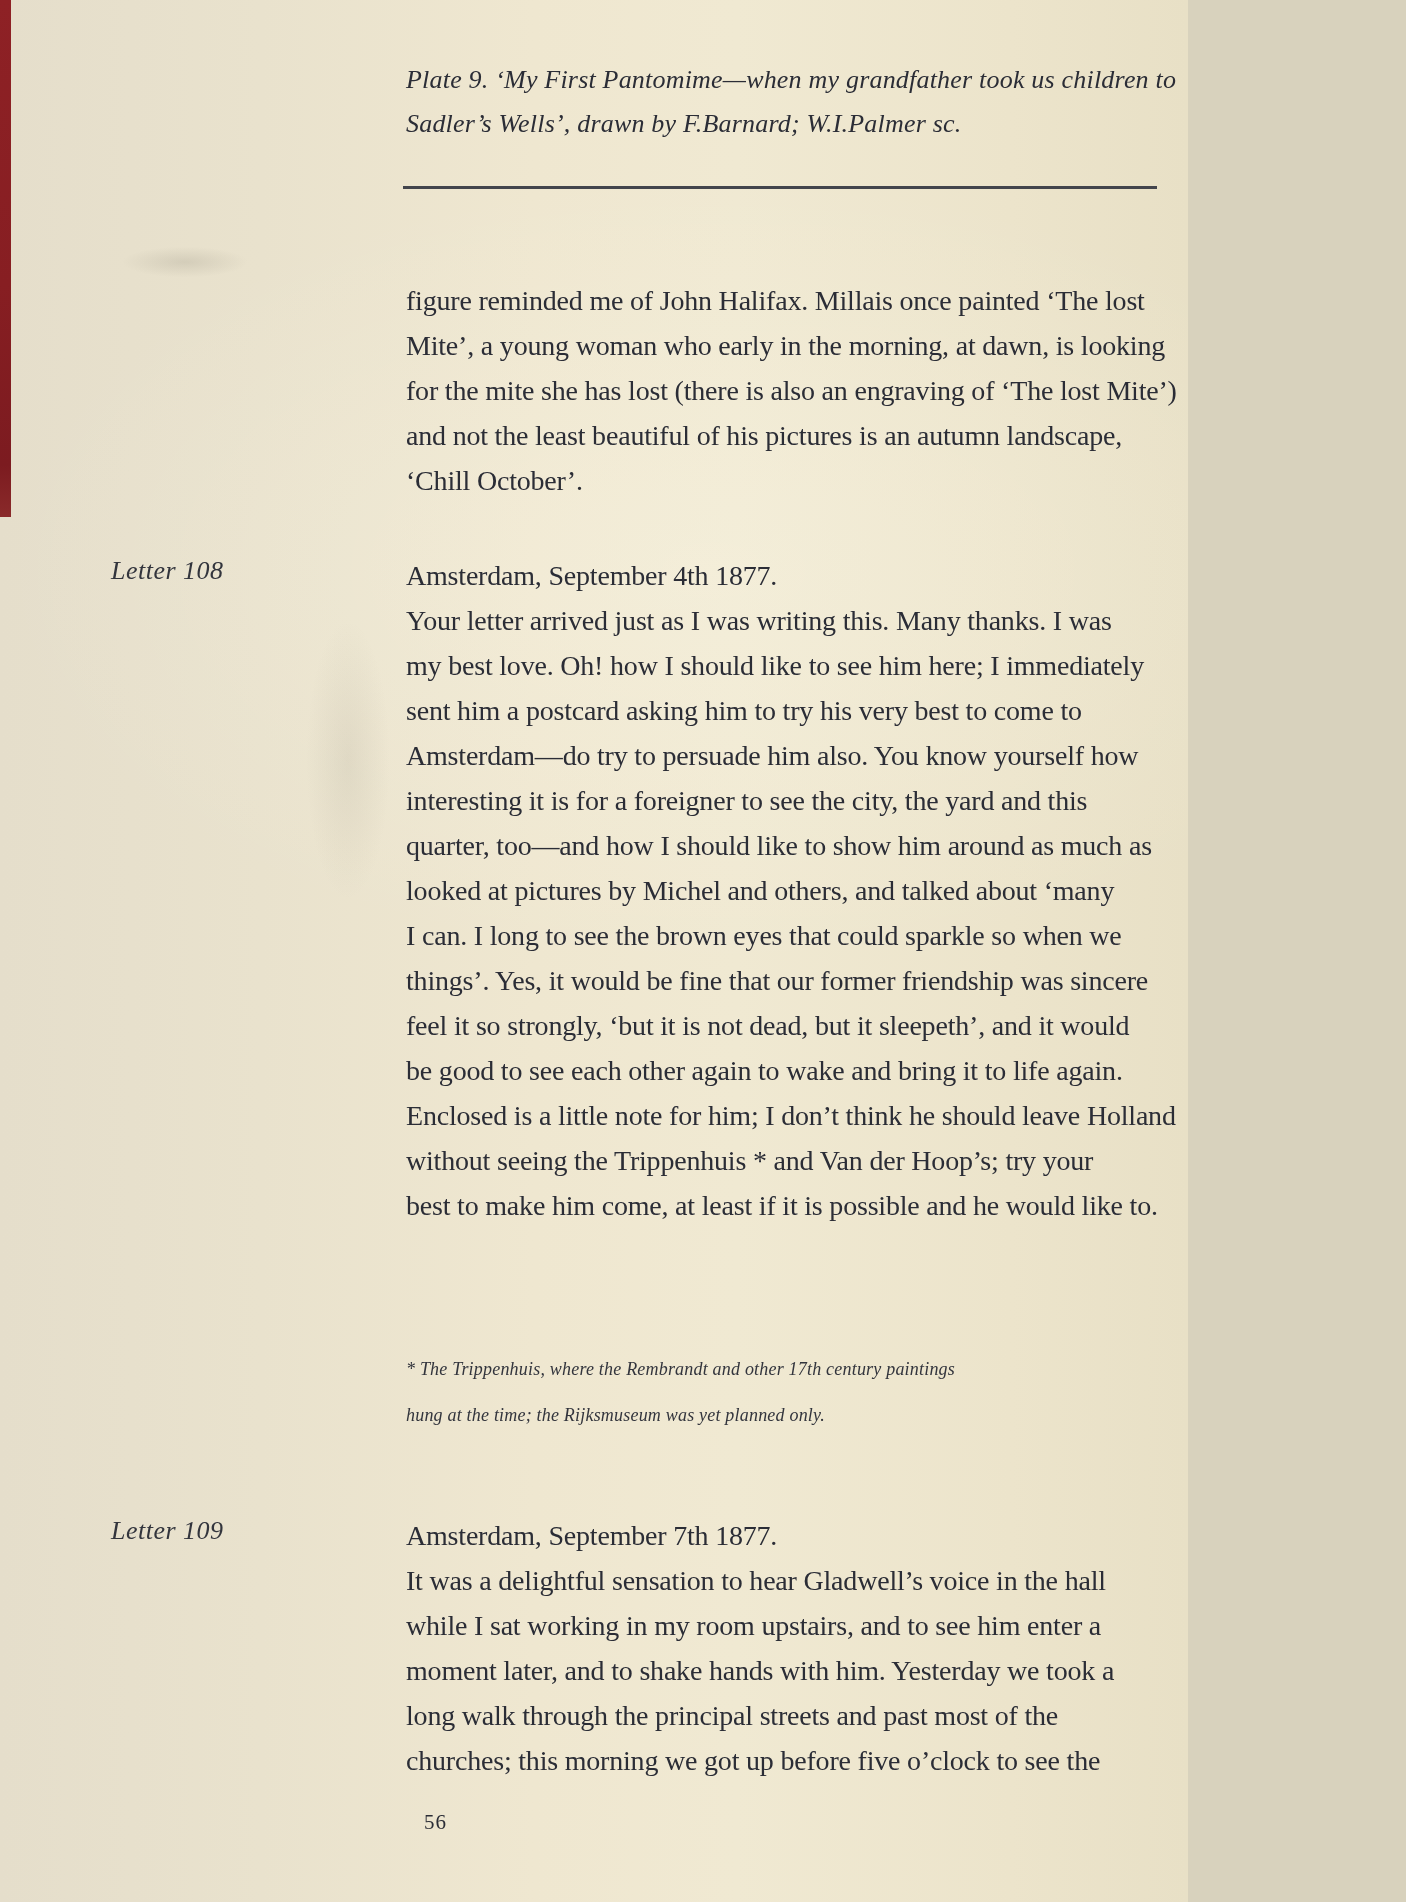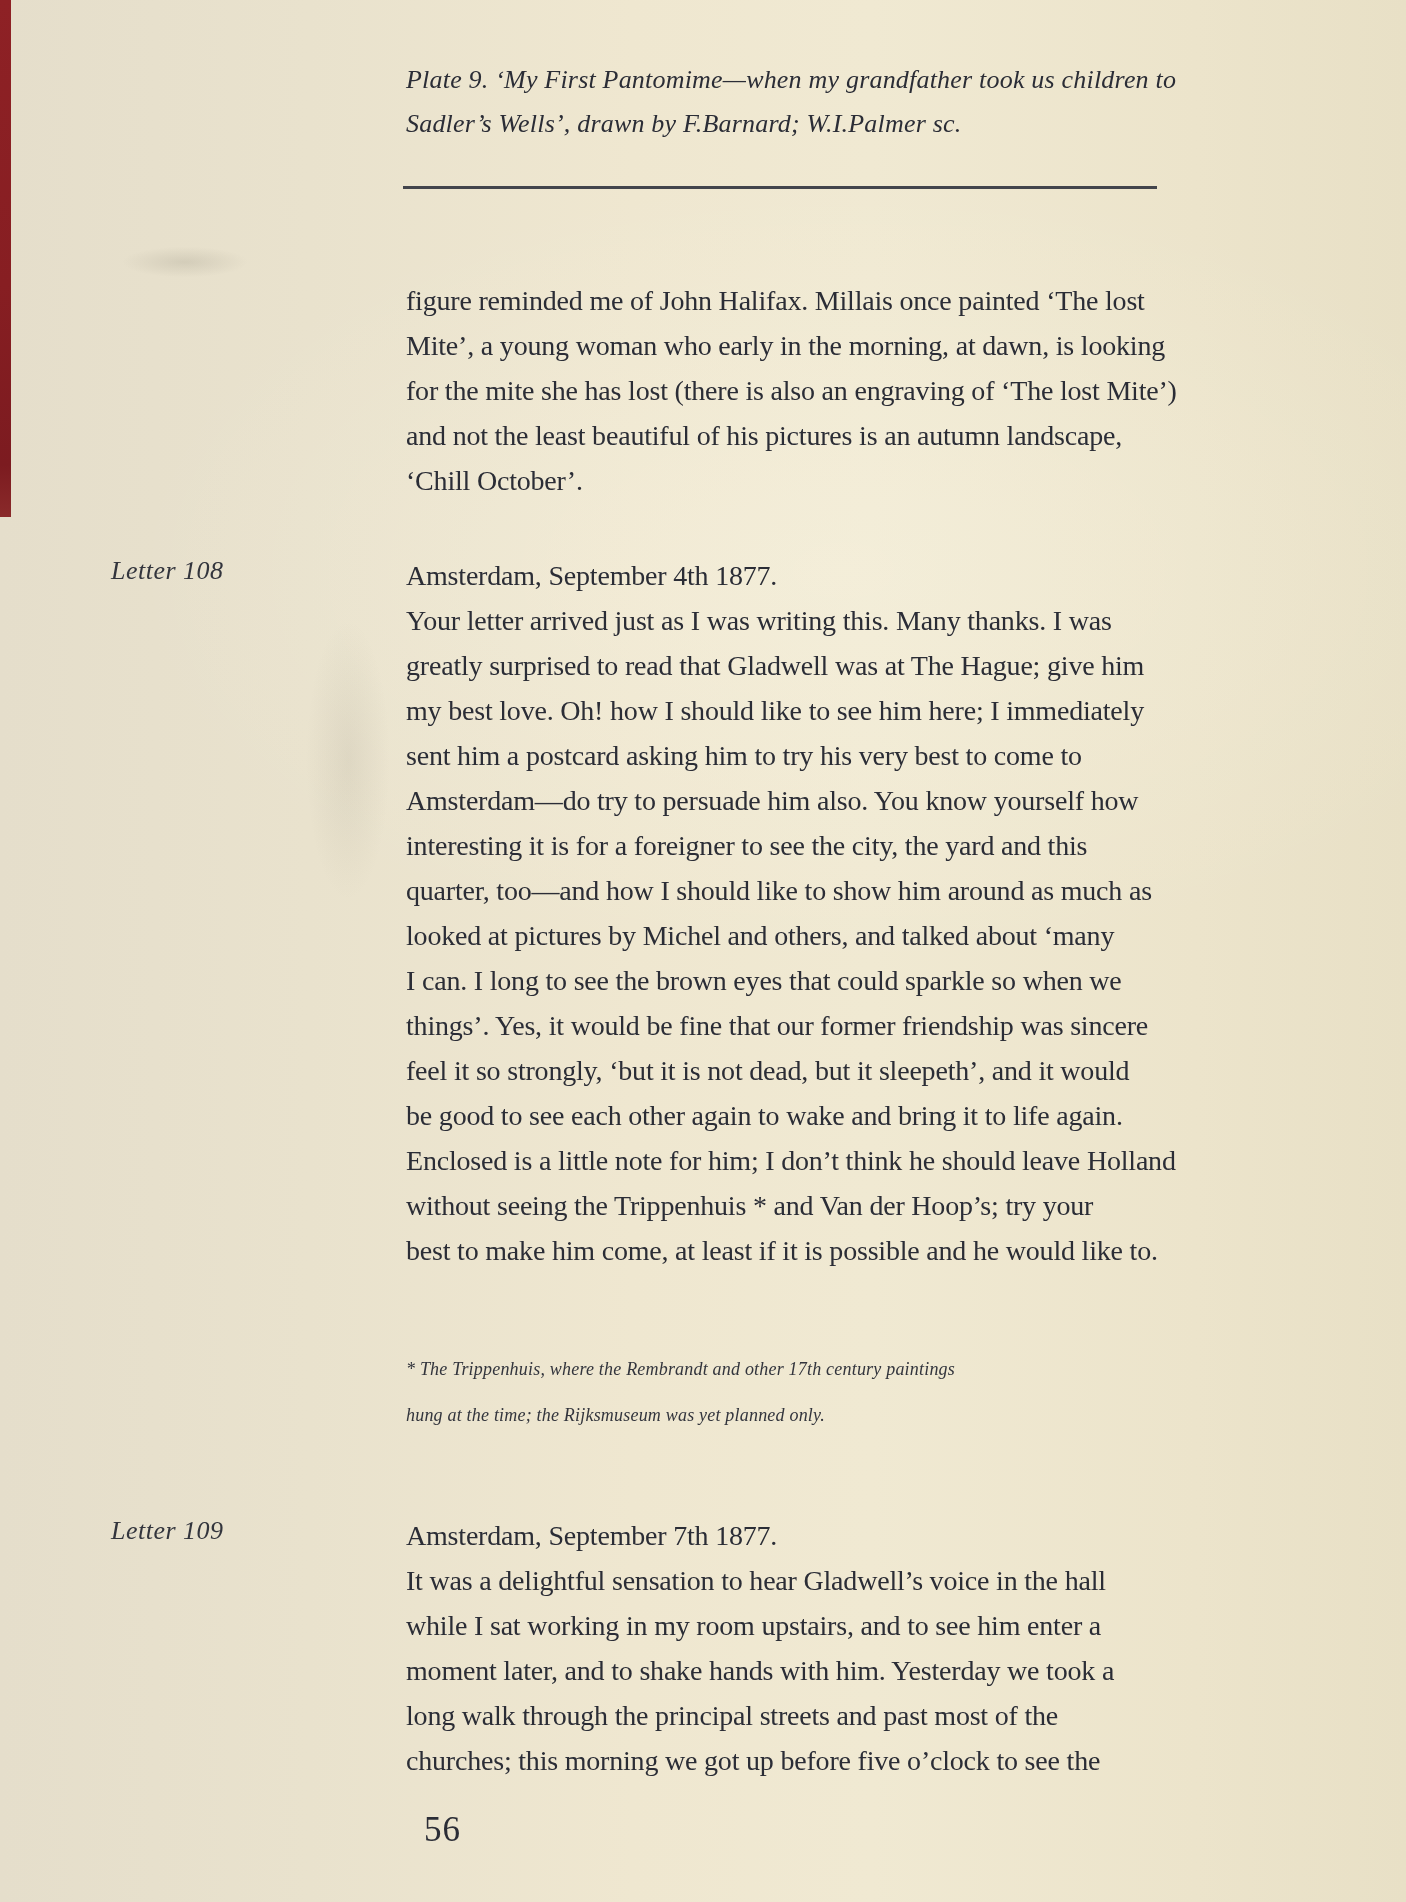--- a/index.html
+++ b/index.html
@@ -1,18 +1,18 @@
 <!DOCTYPE html>
 <html><head>
 <meta charset="utf-8">
 <style>
   html,body{margin:0;padding:0;background:#d8d2bd;}
   .page{
     position:relative;
-    width:1406px;height:1902px;
+    width:1188px;height:1902px;
     overflow:hidden;
     background:
       radial-gradient(ellipse 90px 22px at 185px 262px, rgba(120,115,100,.18), rgba(120,115,100,0) 70%),
       radial-gradient(ellipse 60px 200px at 348px 760px, rgba(110,105,90,.10), rgba(110,105,90,0) 70%),
       radial-gradient(ellipse 900px 500px at 60% 30%, rgba(255,252,238,.25), rgba(255,252,238,0) 80%),
       linear-gradient(90deg,#e5decb 0%, #e9e2cd 22%, #efe7d0 45%, #f0e9d2 62%, #ece4cb 85%, #e8e0c6 100%);
     font-family:"Liberation Serif","DejaVu Serif",serif;
     color:#2b2d36;
   }
   .binding-strip{
@@ -44,21 +44,21 @@
   .label-108{top:556px;}
   .label-109{top:1516px;}
   .dateline{white-space:nowrap;}
   .footnote{
     position:absolute;left:406px;top:1346px;
     font-style:italic;font-size:18px;line-height:46px;
     letter-spacing:.2px;color:#33353d;white-space:nowrap;
   }
   .page-number{
     position:absolute;left:424px;top:1810px;
-    font-size:35px;letter-spacing:1px;color:#2b2d36;
+    font-size:21px;letter-spacing:1px;color:#2b2d36;
   }
   .tline{white-space:nowrap;}
 </style>
 </head>
 <body>
 
 <div class="page">
 
   <div class="binding-strip"></div>
 
@@ -76,21 +76,20 @@
       <div class="tline">and not the least beautiful of his pictures is an autumn landscape,</div>
       <div class="tline">‘Chill October’.</div>
     </div>
 
   <div class="margin-label label-108">Letter 108</div>
 
   <div class="body-block letter-108-body">
     <div class="dateline">Amsterdam, September 4th 1877.</div>
     <div>
         <div class="tline">Your letter arrived just as I was writing this. Many thanks. I was</div>
-        <div class="tline">greatly surprised to read that Gladwell was at The Hague; give him</div>
         <div class="tline">my best love. Oh! how I should like to see him here; I immediately</div>
         <div class="tline">sent him a postcard asking him to try his very best to come to</div>
         <div class="tline">Amsterdam—do try to persuade him also. You know yourself how</div>
         <div class="tline">interesting it is for a foreigner to see the city, the yard and this</div>
         <div class="tline">quarter, too—and how I should like to show him around as much as</div>
         <div class="tline">looked at pictures by Michel and others, and talked about ‘many</div>
         <div class="tline">I can. I long to see the brown eyes that could sparkle so when we</div>
         <div class="tline">things’. Yes, it would be fine that our former friendship was sincere</div>
         <div class="tline">feel it so strongly, ‘but it is not dead, but it sleepeth’, and it would</div>
         <div class="tline">be good to see each other again to wake and bring it to life again.</div>

